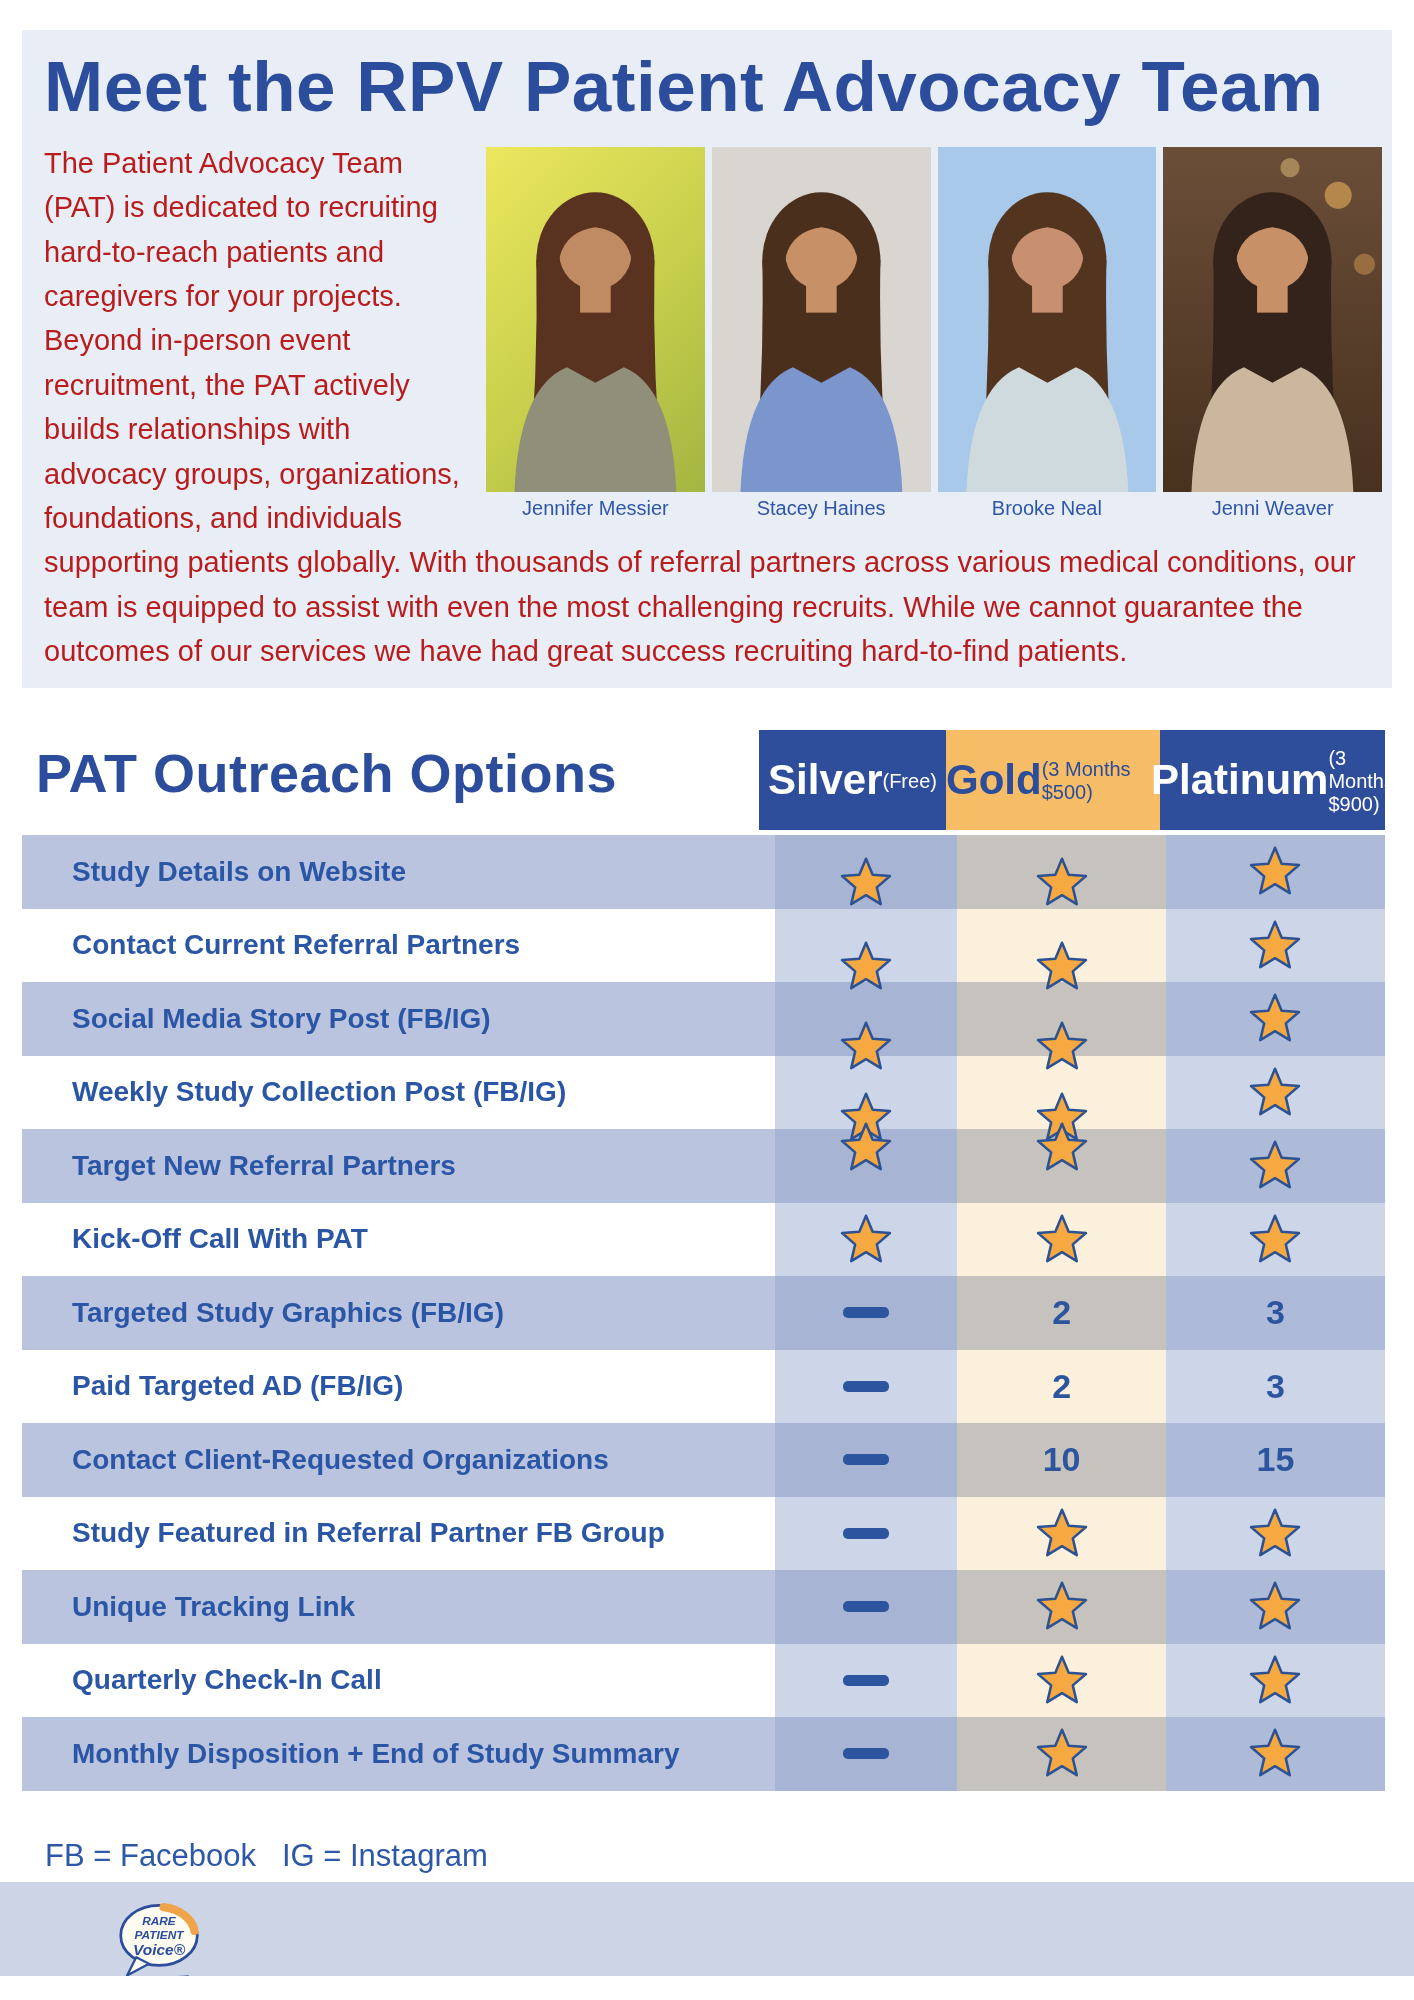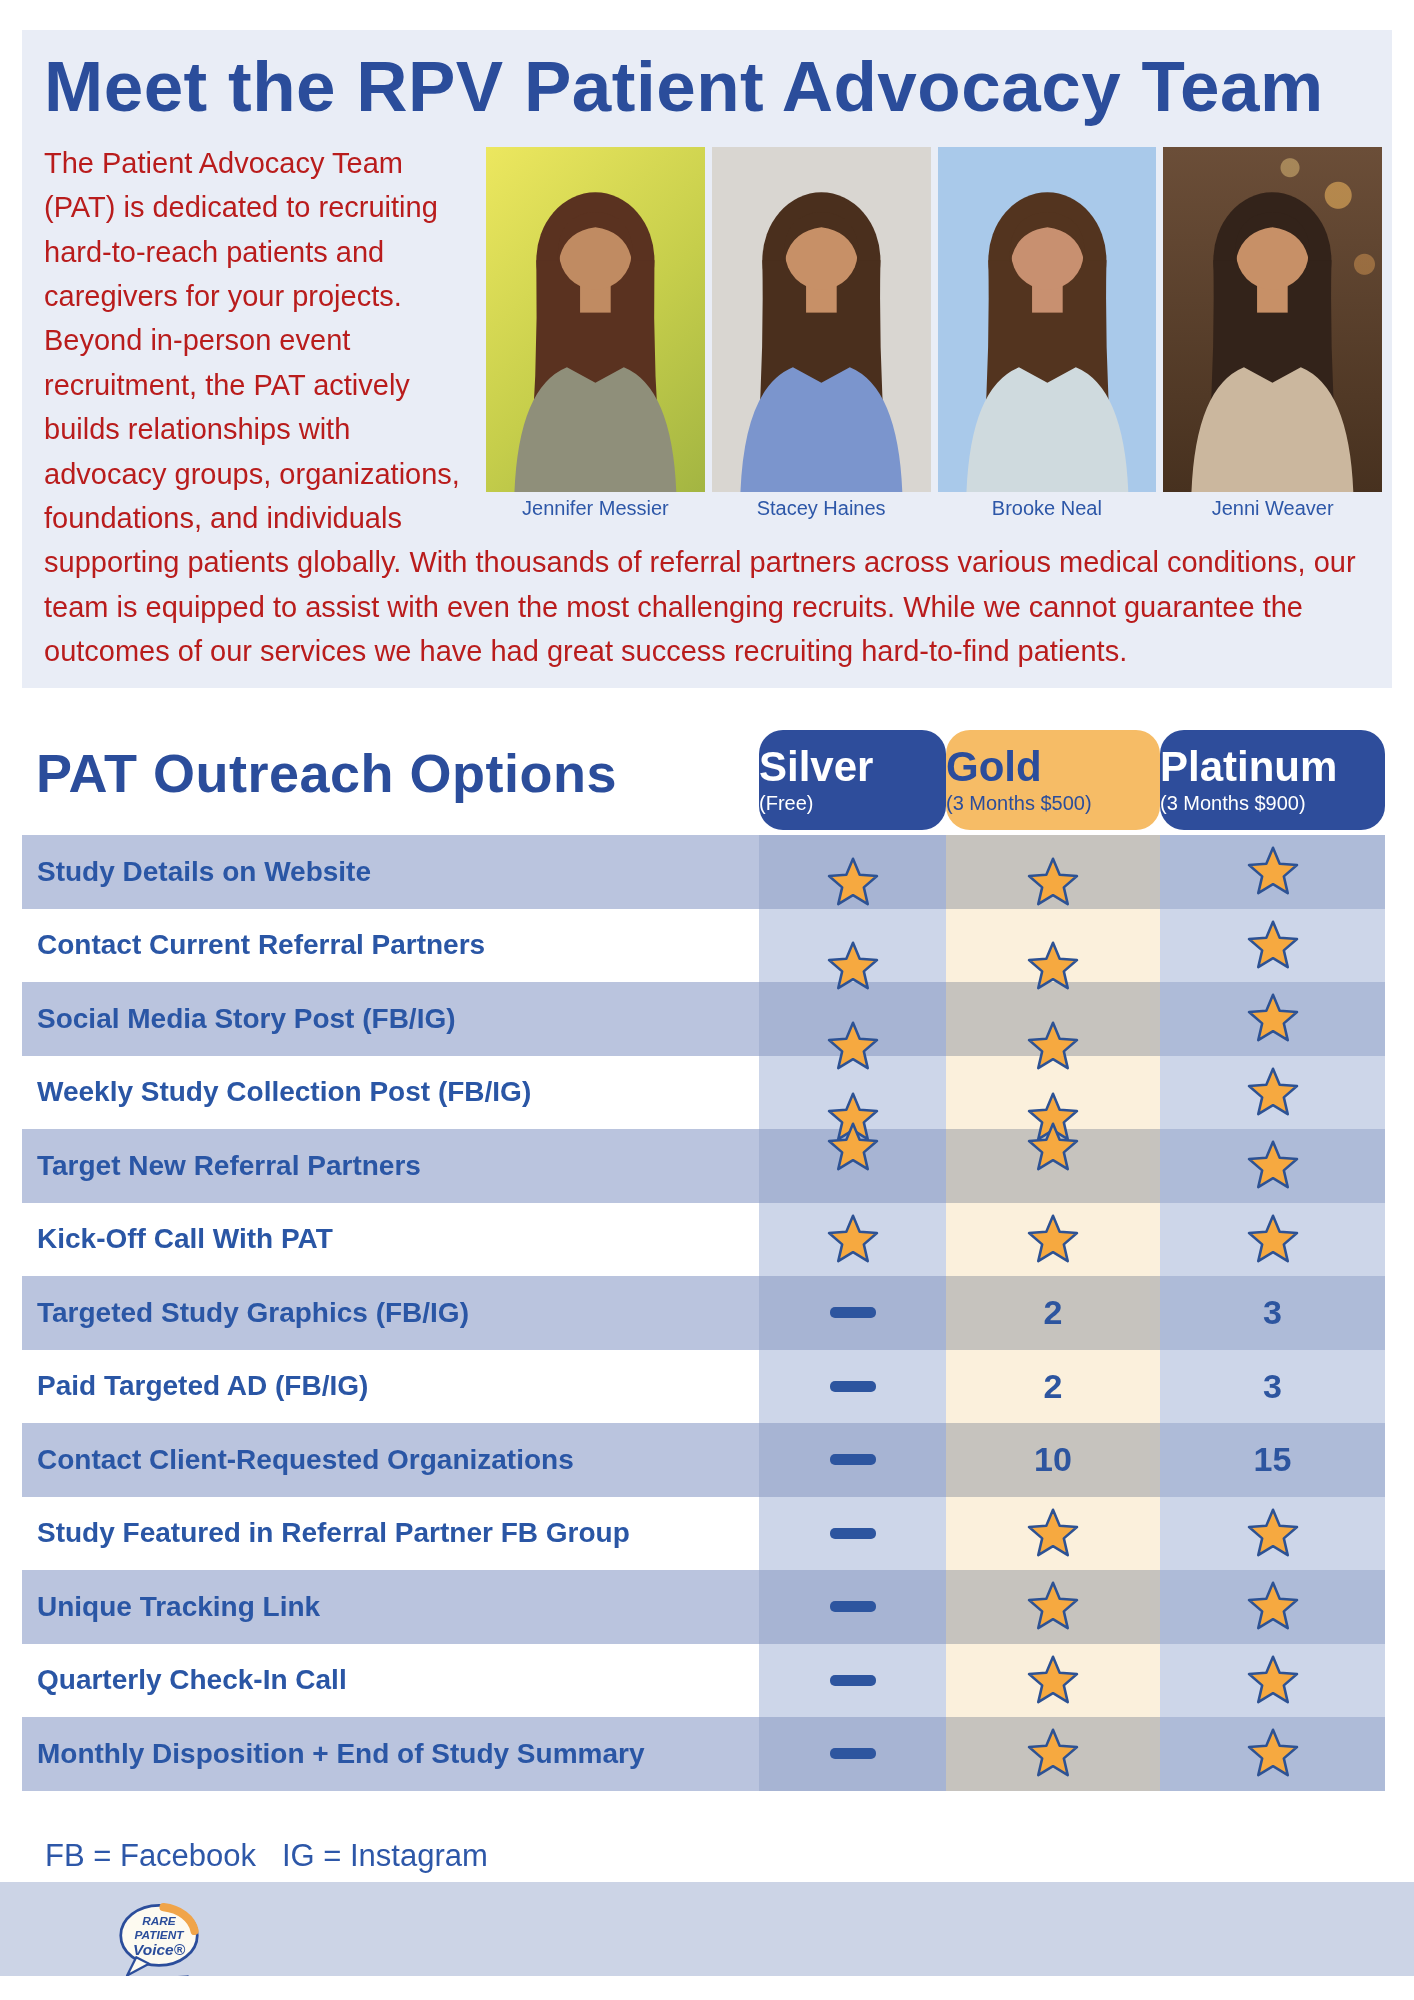--- a/index.html
+++ b/index.html
@@ -43,37 +43,36 @@
 
   
   .options-title {
     position:absolute; left:36px; top:742px; margin:0;
     font-size:54px; font-weight:bold; color:#2b4d9b; letter-spacing:.5px;
   }
   .tier-headers {
     position:absolute; left:759px; top:730px; width:626px; height:100px; display:flex;
   }
   .tier {
-    display:flex; flex-direction:column; justify-content:center;
+    display:flex; flex-direction:row; align-items:center; justify-content:center;
     box-sizing:border-box;
-    border-radius:24px;
   }
   .tier-0 { width:187px; background:#2e4d9b; color:#ffffff; }
   .tier-1 { width:214px; background:#f6bc66; color:#2b4d9b; }
   .tier-2 { width:225px; background:#2e4d9b; color:#ffffff; }
   .tier-name { font-size:42px; font-weight:bold; line-height:1.05; }
   .tier-sub  { font-size:20px; margin-top:2px; }
 
   
   .option-table { position:absolute; left:22px; top:835px; width:1363px; }
   .row { display:flex; height:73.5px; }
   .row-label {
     width:737px; box-sizing:border-box; padding-left:15px;
     display:flex; align-items:center;
-    font-size:28px; font-weight:bold; color:#2a56a5;
+    font-size:28px; font-weight:bold; color:#2a56a5;margin-left:35px;
   }
   .cell { display:flex; align-items:center; justify-content:center; }
   .cell.c1 { width:187px; }
   .cell.c2 { width:214px; }
   .cell.c3 { width:225px; }
   .row.odd  { background:#bac4de; }
   .row.odd  .cell.c1 { background:#a7b4d3; }
   .row.odd  .cell.c2 { background:#c6c3be; }
   .row.odd  .cell.c3 { background:#aebbd8; }
   .row.even { background:#ffffff; }

